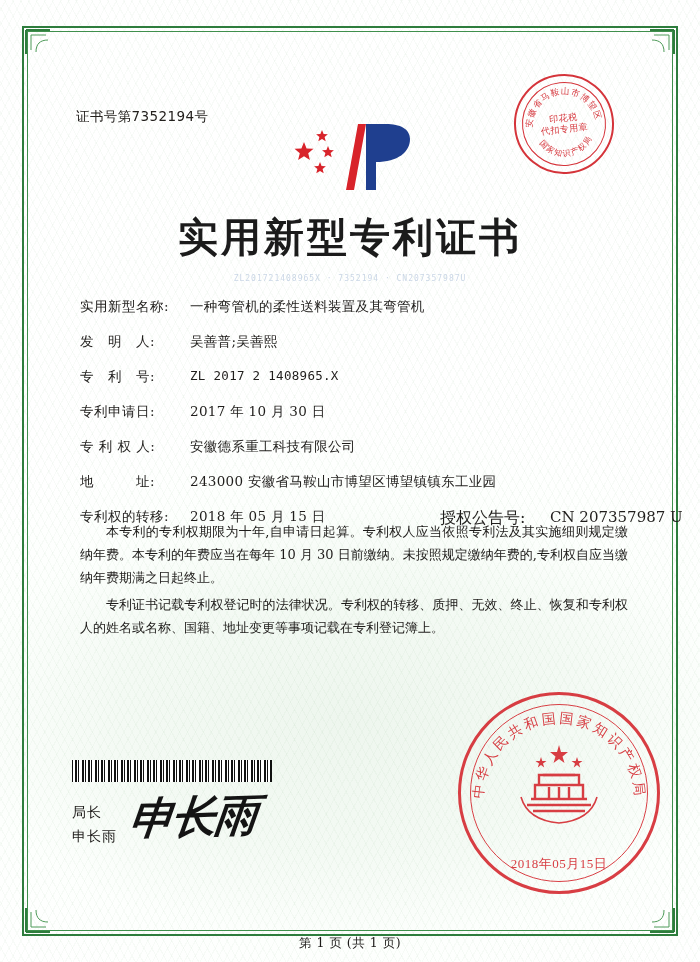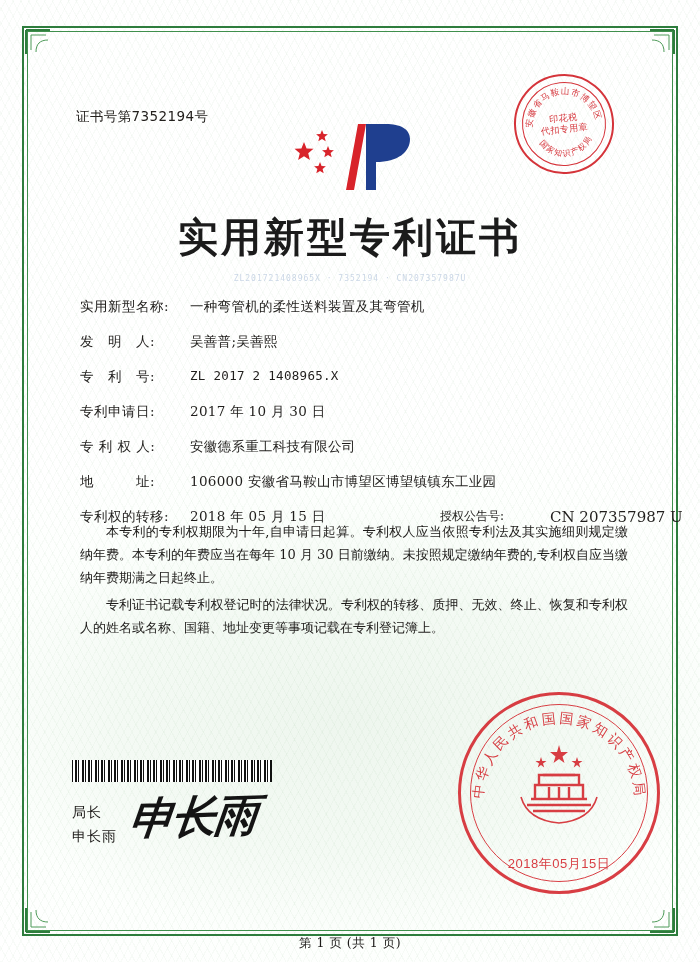--- a/index.html
+++ b/index.html
@@ -172,21 +172,21 @@
   }
   .f-value.mono {
     font-family: "DejaVu Sans Mono", monospace;
     font-size: 12.5px;
   }
   .f-label2 {
     position: absolute;
     left: 360px;
     top: 6px;
     font-family: "DejaVu Serif", serif;
-    font-size: 12px;
+    font-size: 16px;
     white-space: nowrap;
   }
   .f-value2 {
     position: absolute;
     left: 470px;
     top: 6px;
     font-family: "DejaVu Serif", serif;
     font-size: 15px;
     white-space: nowrap;
   }
@@ -269,21 +269,21 @@
     position: absolute;
     left: 50%; top: 46%;
     transform: translate(-50%,-50%);
     width: 96px; height: 96px;
   }
   .ns-date {
     position: absolute;
     left: 50%;
     bottom: 18px;
     transform: translateX(-50%);
-    font-family: Liberation Sans, sans-serif;
+    font-family: Liberation Serif, serif;
     font-size: 13px;
     letter-spacing: 0.5px;
     white-space: nowrap;
   }
   .ns-arc-text {
     position: absolute;
     inset: 0;
   }
 
   .footer {
@@ -395,21 +395,21 @@
       <div class="field-row">
         <span class="f-label">专利申请日:</span>
         <span class="f-value">2017 年 10 月 30 日</span>
       </div>
       <div class="field-row">
         <span class="f-label">专 利 权 人:</span>
         <span class="f-value">安徽德系重工科技有限公司</span>
       </div>
       <div class="field-row">
         <span class="f-label">地　　　址:</span>
-        <span class="f-value">106000 安徽省马鞍山市博望区博望镇镇东工业园</span>
+        <span class="f-value">243000 安徽省马鞍山市博望区博望镇镇东工业园</span>
       </div>
       <div class="field-row">
         <span class="f-label">专利权的转移:</span>
         <span class="f-value">2018 年 05 月 15 日</span>
         <span class="f-label2">授权公告号:</span>
         <span class="f-value2">CN 207357987 U</span>
       </div>
     </div>
 
     <div class="paragraphs">

